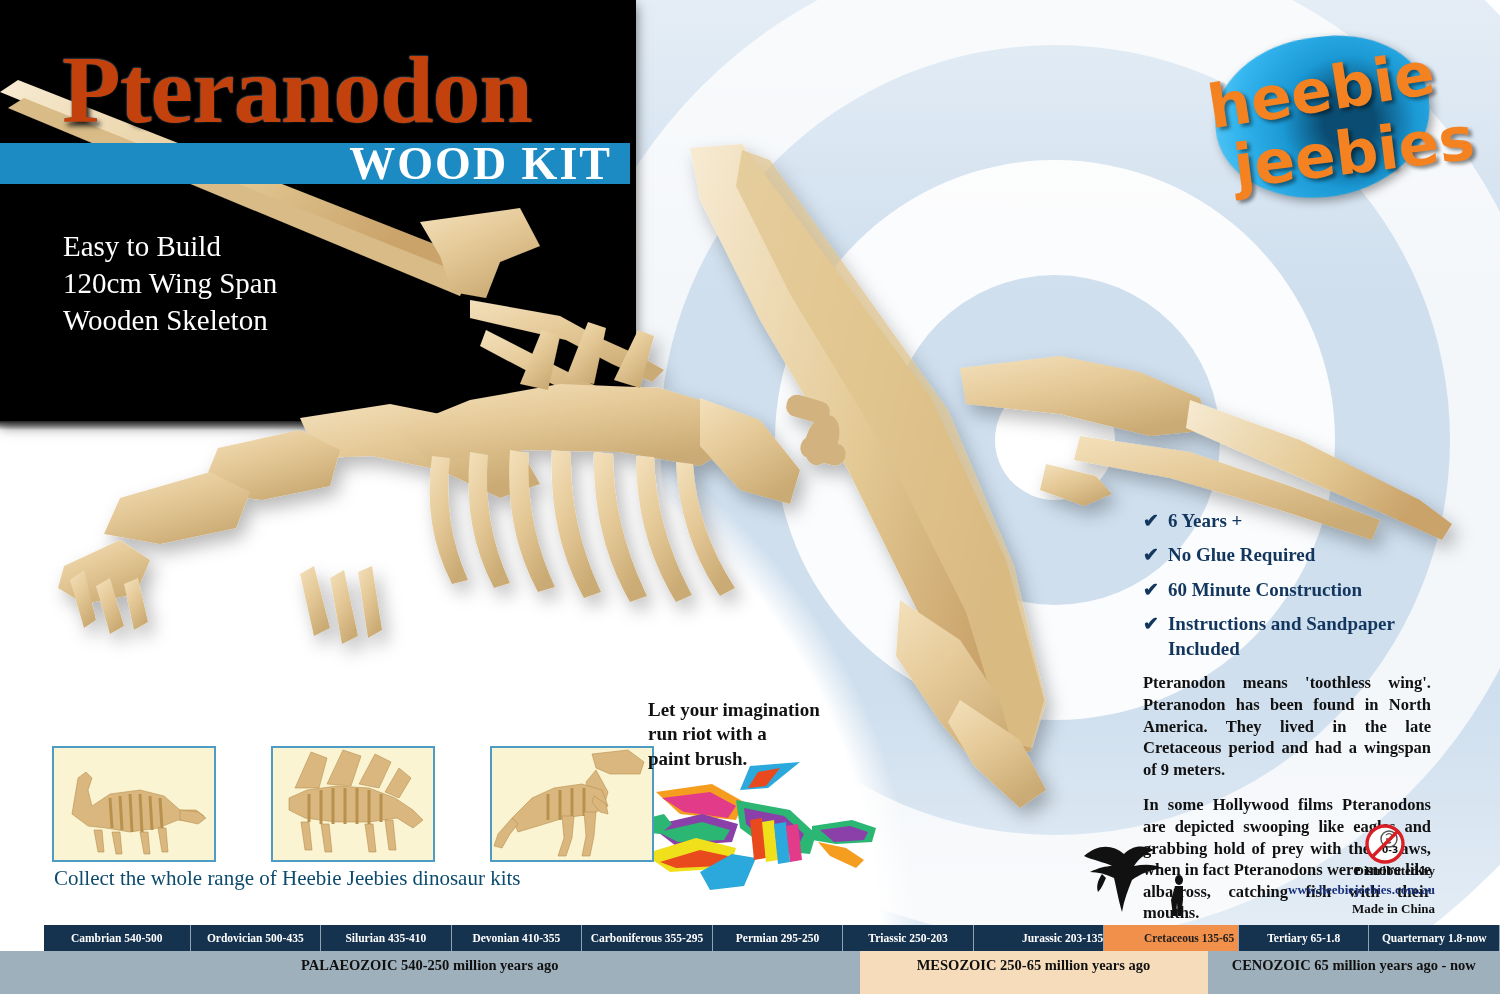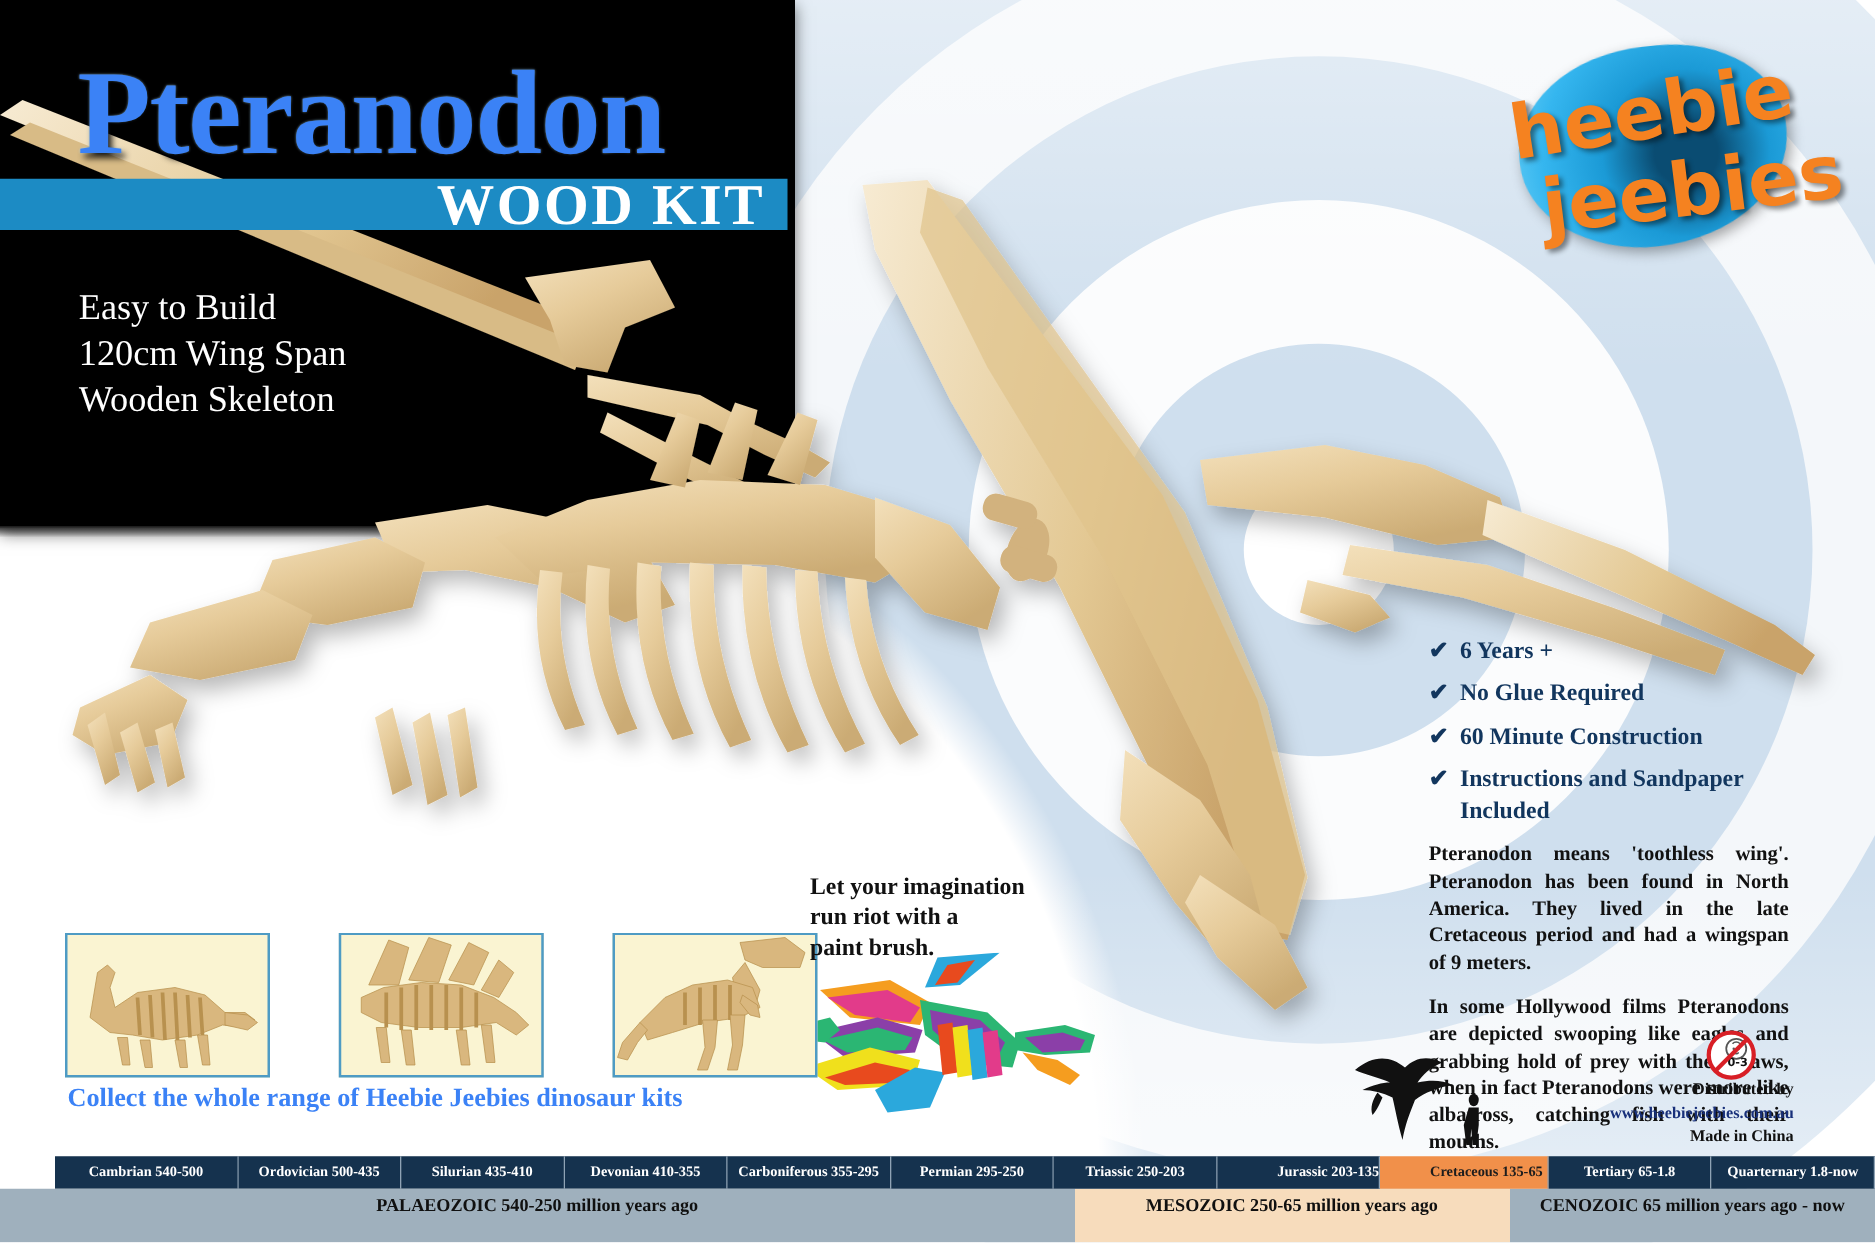--- a/index.html
+++ b/index.html
@@ -27,21 +27,21 @@
      transform:rotate(32deg);filter:drop-shadow(2px 3px 3px rgba(0,0,0,.25));}
 
   
   .black-panel{position:absolute;left:0;top:0;width:636px;height:422px;background:#000;
      box-shadow:0 5px 12px rgba(0,0,0,.55);}
   .black-panel:after{content:"";position:absolute;left:0;bottom:-8px;width:100%;height:9px;
      background:linear-gradient(180deg,#2a2a2a,rgba(40,40,40,0));}
 
   
   .title{position:absolute;left:62px;top:42px;font-size:96px;line-height:1;
-     font-family:"Liberation Serif",serif;font-weight:700;color:#3b82f6;letter-spacing:-1px;
+     font-family:"Liberation Serif",serif;font-weight:700;color:#c2410c;letter-spacing:-1px;
      text-shadow:3px 4px 5px rgba(0,0,0,.85), 0 0 2px rgba(160,210,240,.8);z-index:6;}
   .blueband{position:absolute;left:0;top:143px;width:630px;height:41px;background:#1C8BC4;z-index:5;}
   .subtitle{position:absolute;left:0;top:143px;width:612px;height:41px;z-index:7;
      text-align:right;color:#ffffff;font-size:46px;line-height:41px;font-weight:700;
      letter-spacing:2px;font-family:"Liberation Serif",serif;}
   .features{position:absolute;left:63px;top:228px;z-index:7;color:#fff;font-size:29px;line-height:1.27;
      font-family:"Liberation Serif",serif;}
   .features div{white-space:nowrap;}
 
   
@@ -60,21 +60,21 @@
   .chk{display:flex;gap:9px;color:#12365E;font-size:19px;line-height:1.33;font-weight:700;
        font-family:"Liberation Serif",serif;margin-bottom:9px;}
   .chk .tick{color:#12365E;font-size:19px;font-weight:700;}
   .bodytxt{color:#111;font-size:16.5px;line-height:1.31;text-align:justify;
        font-family:"Liberation Serif",serif;font-weight:700;margin-top:11px;}
   .bodytxt.p2{margin-top:14px;}
 
   
   .thumbs{position:absolute;left:52px;top:746px;z-index:8;display:flex;gap:55px;}
   .thumb{width:160px;height:112px;background:#FAF4D2;border:2px solid #4E9BC4;position:relative;overflow:hidden;}
-  .collect{position:absolute;left:54px;top:866px;z-index:8;color:#3b82f6;font-size:21px;font-weight:700;
+  .collect{position:absolute;left:54px;top:866px;z-index:8;color:#0c4a6e;font-size:21px;font-weight:400;
      font-family:"Liberation Serif",serif;}
 
   
   .paintcap{position:absolute;left:648px;top:698px;z-index:9;color:#111;font-size:19px;line-height:1.28;
      font-weight:700;font-family:"Liberation Serif",serif;}
 
   
   .distrib{position:absolute;left:1230px;top:862px;width:205px;text-align:right;z-index:9;
      font-family:"Liberation Serif",serif;font-size:13px;line-height:1.45;font-weight:700;color:#111;}
   .distrib .url{color:#18307A;}

